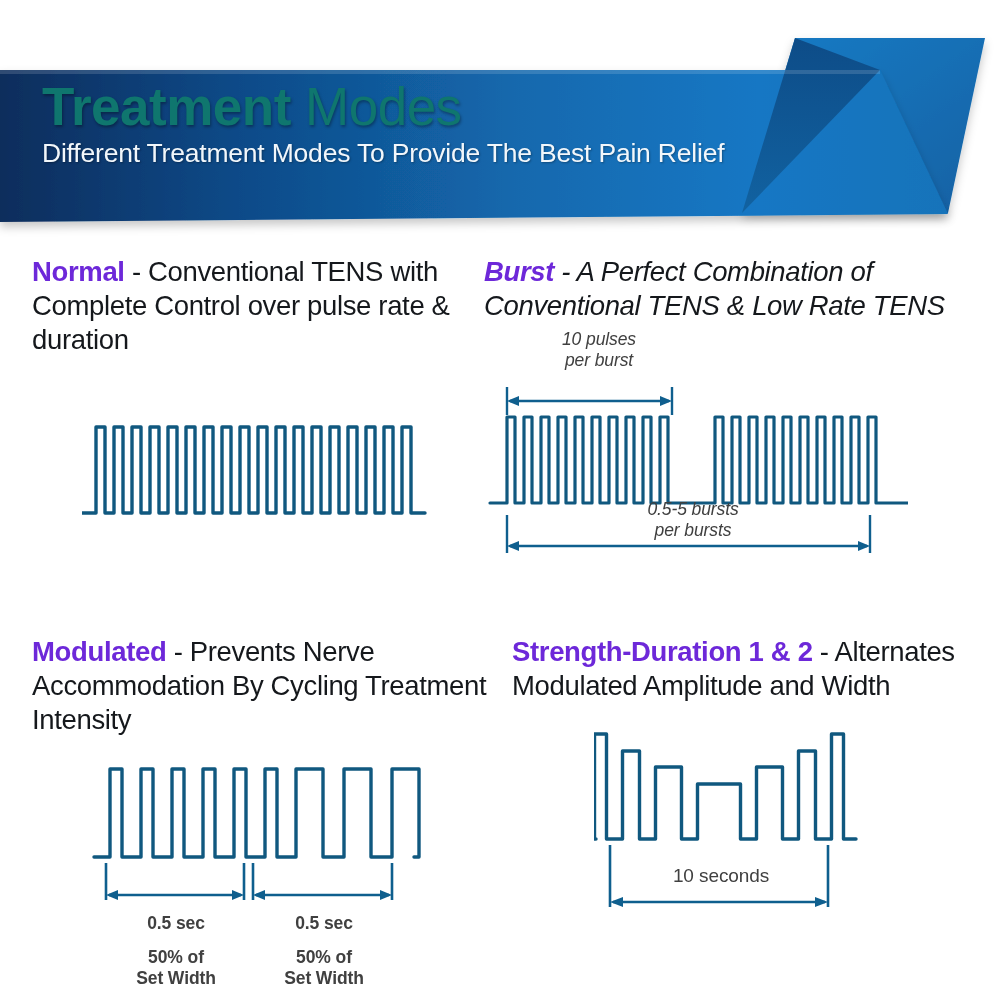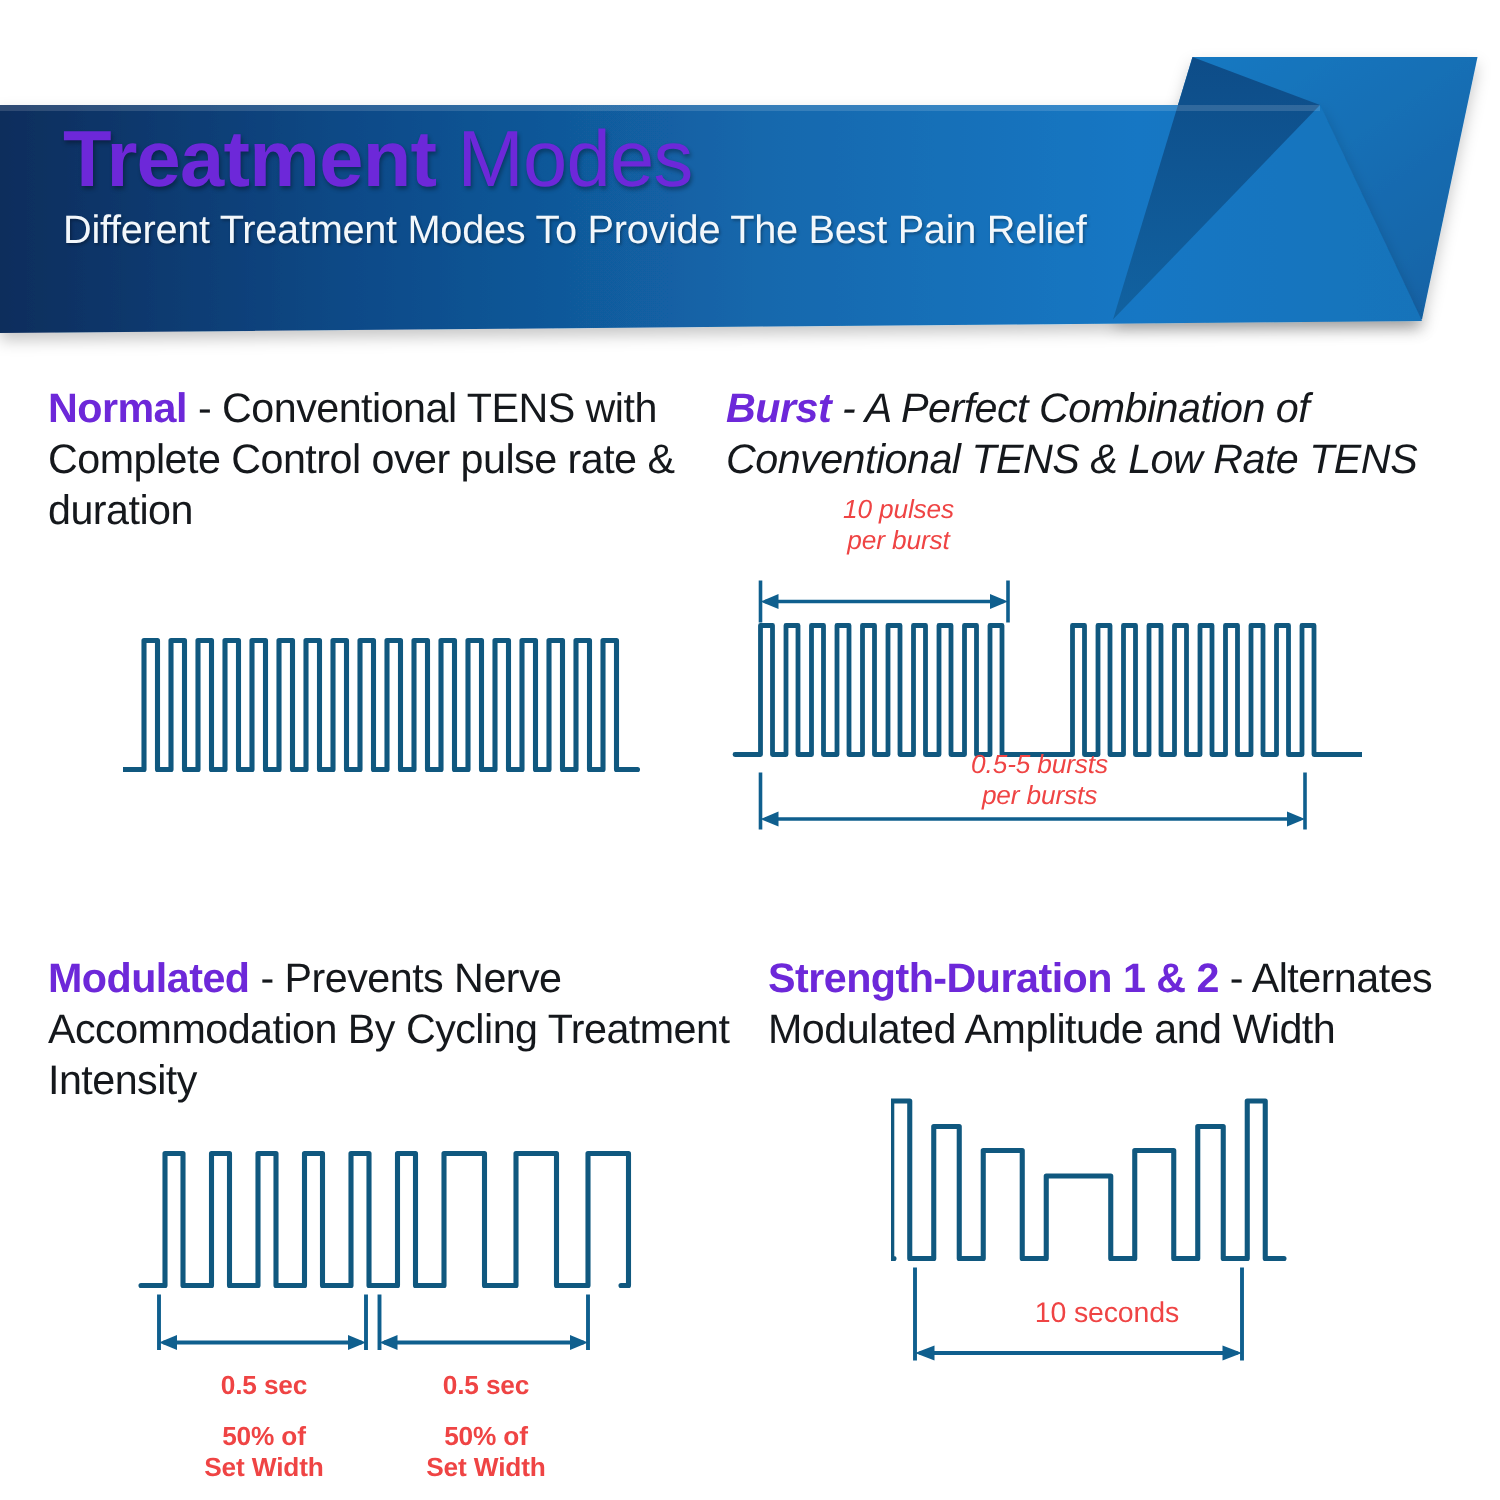--- a/index.html
+++ b/index.html
@@ -31,21 +31,21 @@
 
   .banner-text-wrap {
     position: absolute;
     left: 42px;
     top: 50px;
     width: 880px;
   }
   .banner-title {
     font-size: 53px;
     line-height: 57px;
-    color: #6d28d9;
+    color: #0f766e;
     letter-spacing: -0.5px;
     white-space: nowrap;
     text-shadow: 1px 2px 3px rgba(0,0,0,0.33);
   }
   .banner-title .bold { font-weight: bold; }
   .banner-title .light { font-weight: normal; }
   .banner-sub {
     margin-top: 8px;
     font-size: 26.5px;
     line-height: 33px;
@@ -80,21 +80,21 @@
     color: #6d28d9;
   }
 
   .wave-holder { position: relative; }
   .wave-holder svg { display: block; }
 
   .diag-label {
     position: absolute;
     font-size: 17.5px;
     line-height: 21px;
-    color: #ef4444;
+    color: #404040;
     text-align: center;
     letter-spacing: -0.1px;
     white-space: nowrap;
   }
   .diag-label.bold-lbl { font-weight: bold; margin-top: 48px; }
 </style>
 </head>
 <body>
 
 <div id="page">
@@ -238,18 +238,18 @@
 
           <g stroke="#0f5f8e" stroke-width="2.6" fill="none">
             <line x1="16" y1="128" x2="16" y2="190"></line>
             <line x1="234" y1="128" x2="234" y2="190"></line>
             <line x1="19" y1="185" x2="231" y2="185"></line>
           </g>
           <polygon points="16,185 29,180 29,190" fill="#0f5f8e"></polygon>
           <polygon points="234,185 221,180 221,190" fill="#0f5f8e"></polygon>
         </svg>
 
-        <div class="diag-label" style="left:62px; top:148px; width:130px; font-size:19px;text-align:right;">10 seconds</div>
+        <div class="diag-label" style="left:62px; top:148px; width:130px; font-size:19px;">10 seconds</div>
       </div>
     </div>
 
   </div>
 </div>
 
 </body></html>

